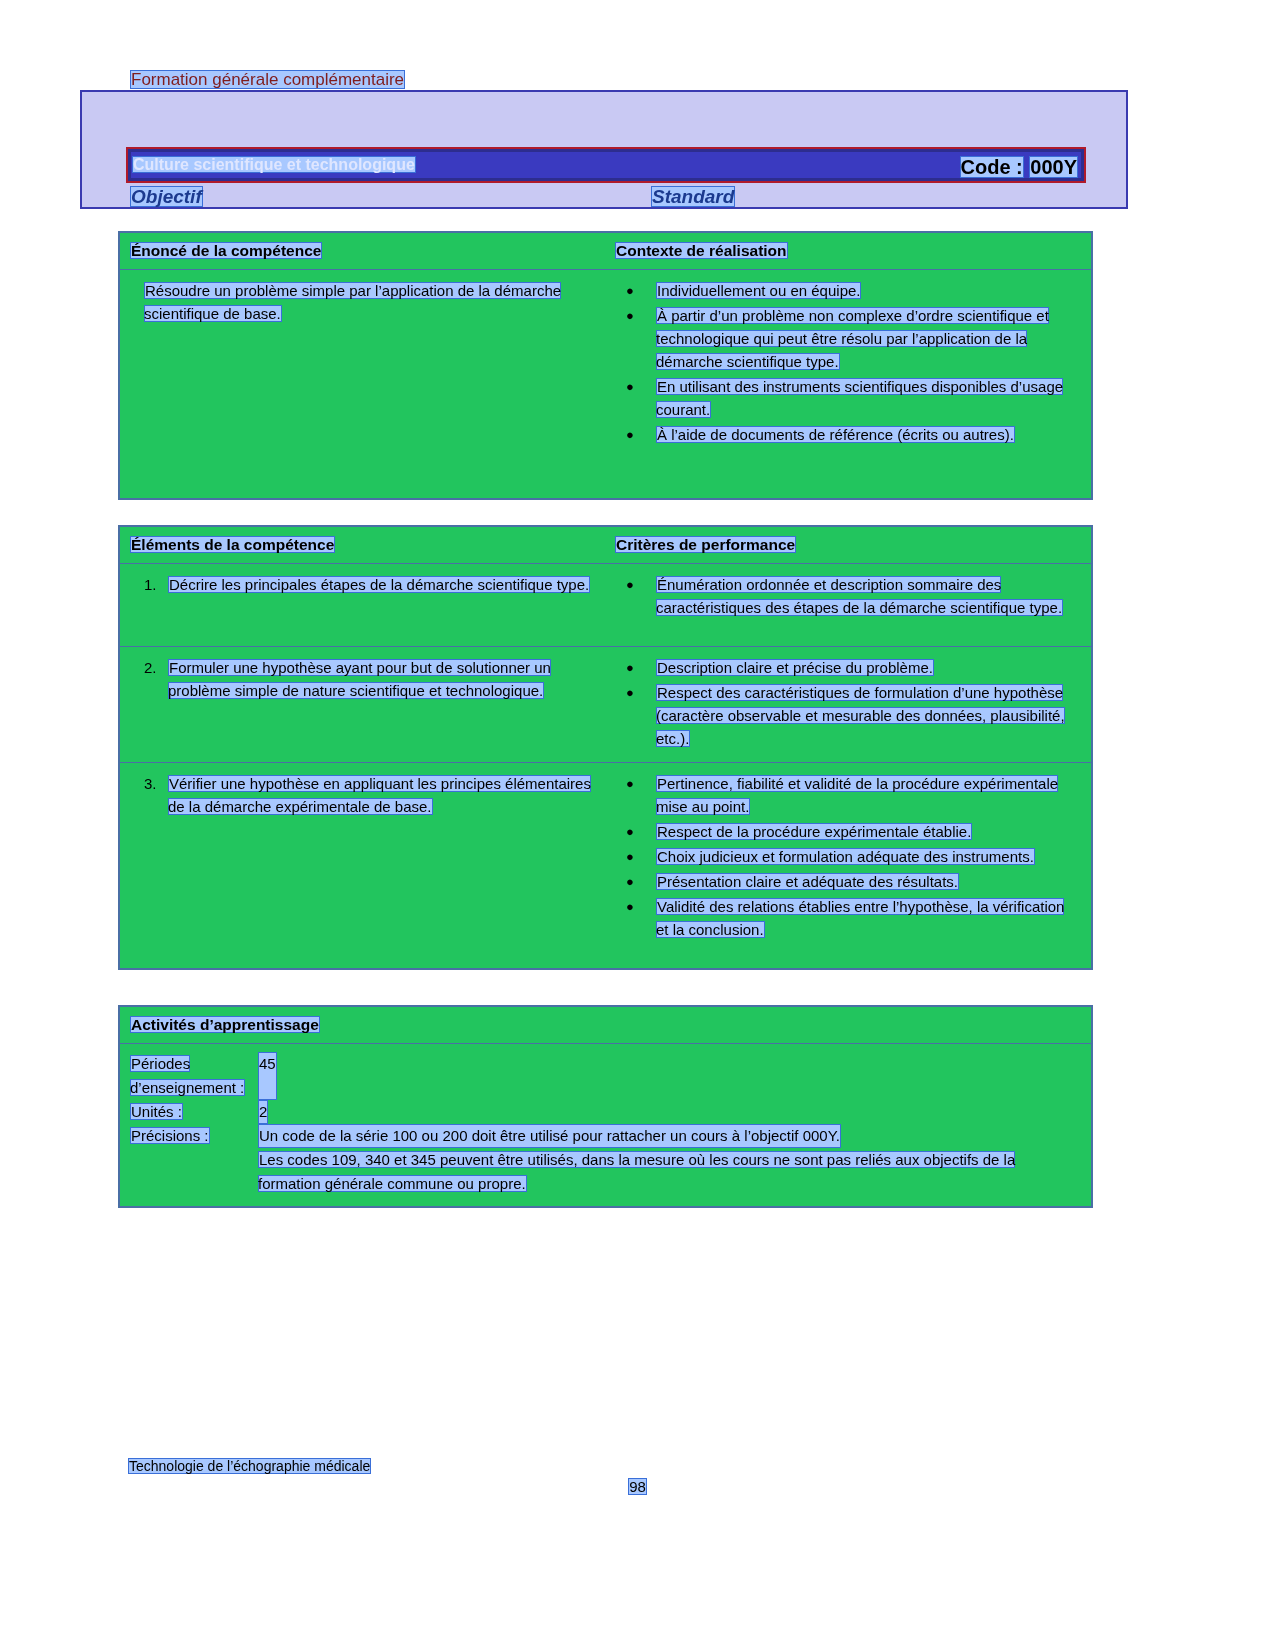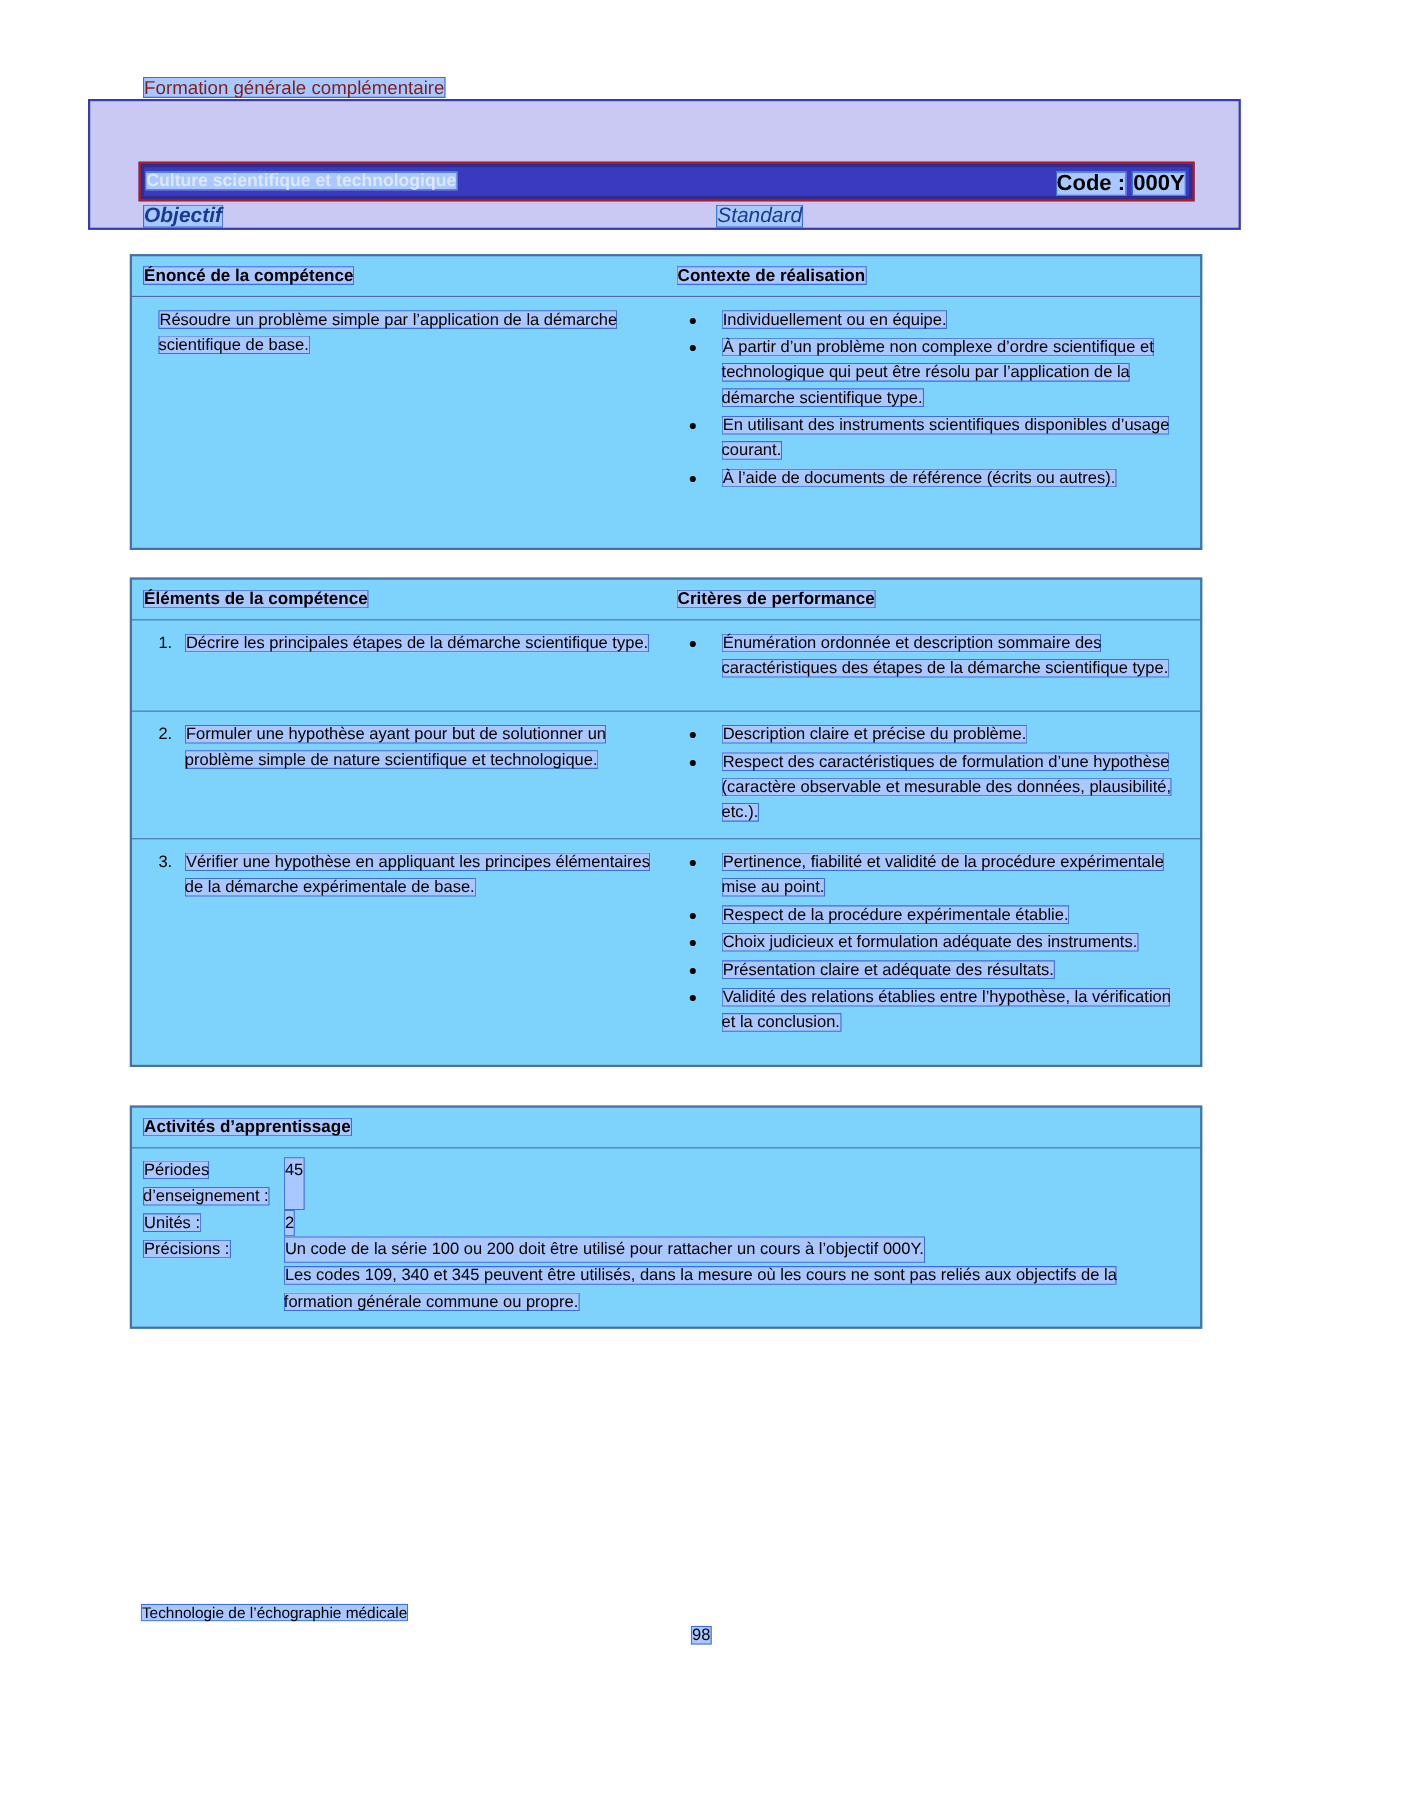--- a/index.html
+++ b/index.html
@@ -91,34 +91,34 @@
     font-size: 19px;
     font-weight: bold;
     font-style: italic;
     color: #1b3a8f;
   }
   .std-label {
     position: absolute;
     left: 615px;
     top: 186px;
     font-size: 19px;
-    font-weight: normal;
+    font-weight: bold;
     font-style: italic;
     color: #1b3a8f;
     padding-left: 36px;
   }
 
   
   .tbl {
     position: absolute;
     left: 118px;
     width: 975px;
     border: 2px solid #4a6fa5;
     box-sizing: border-box;
-    background: #7dd3fc;
+    background: #22c55e;
   }
   .tbl .hdr-row {
     position: relative;
     height: 36px;
     border-bottom: 1.5px solid #4a6fa5;
   }
   .hdr-left {
     position: absolute;
     left: 10px;
     top: 9px;

